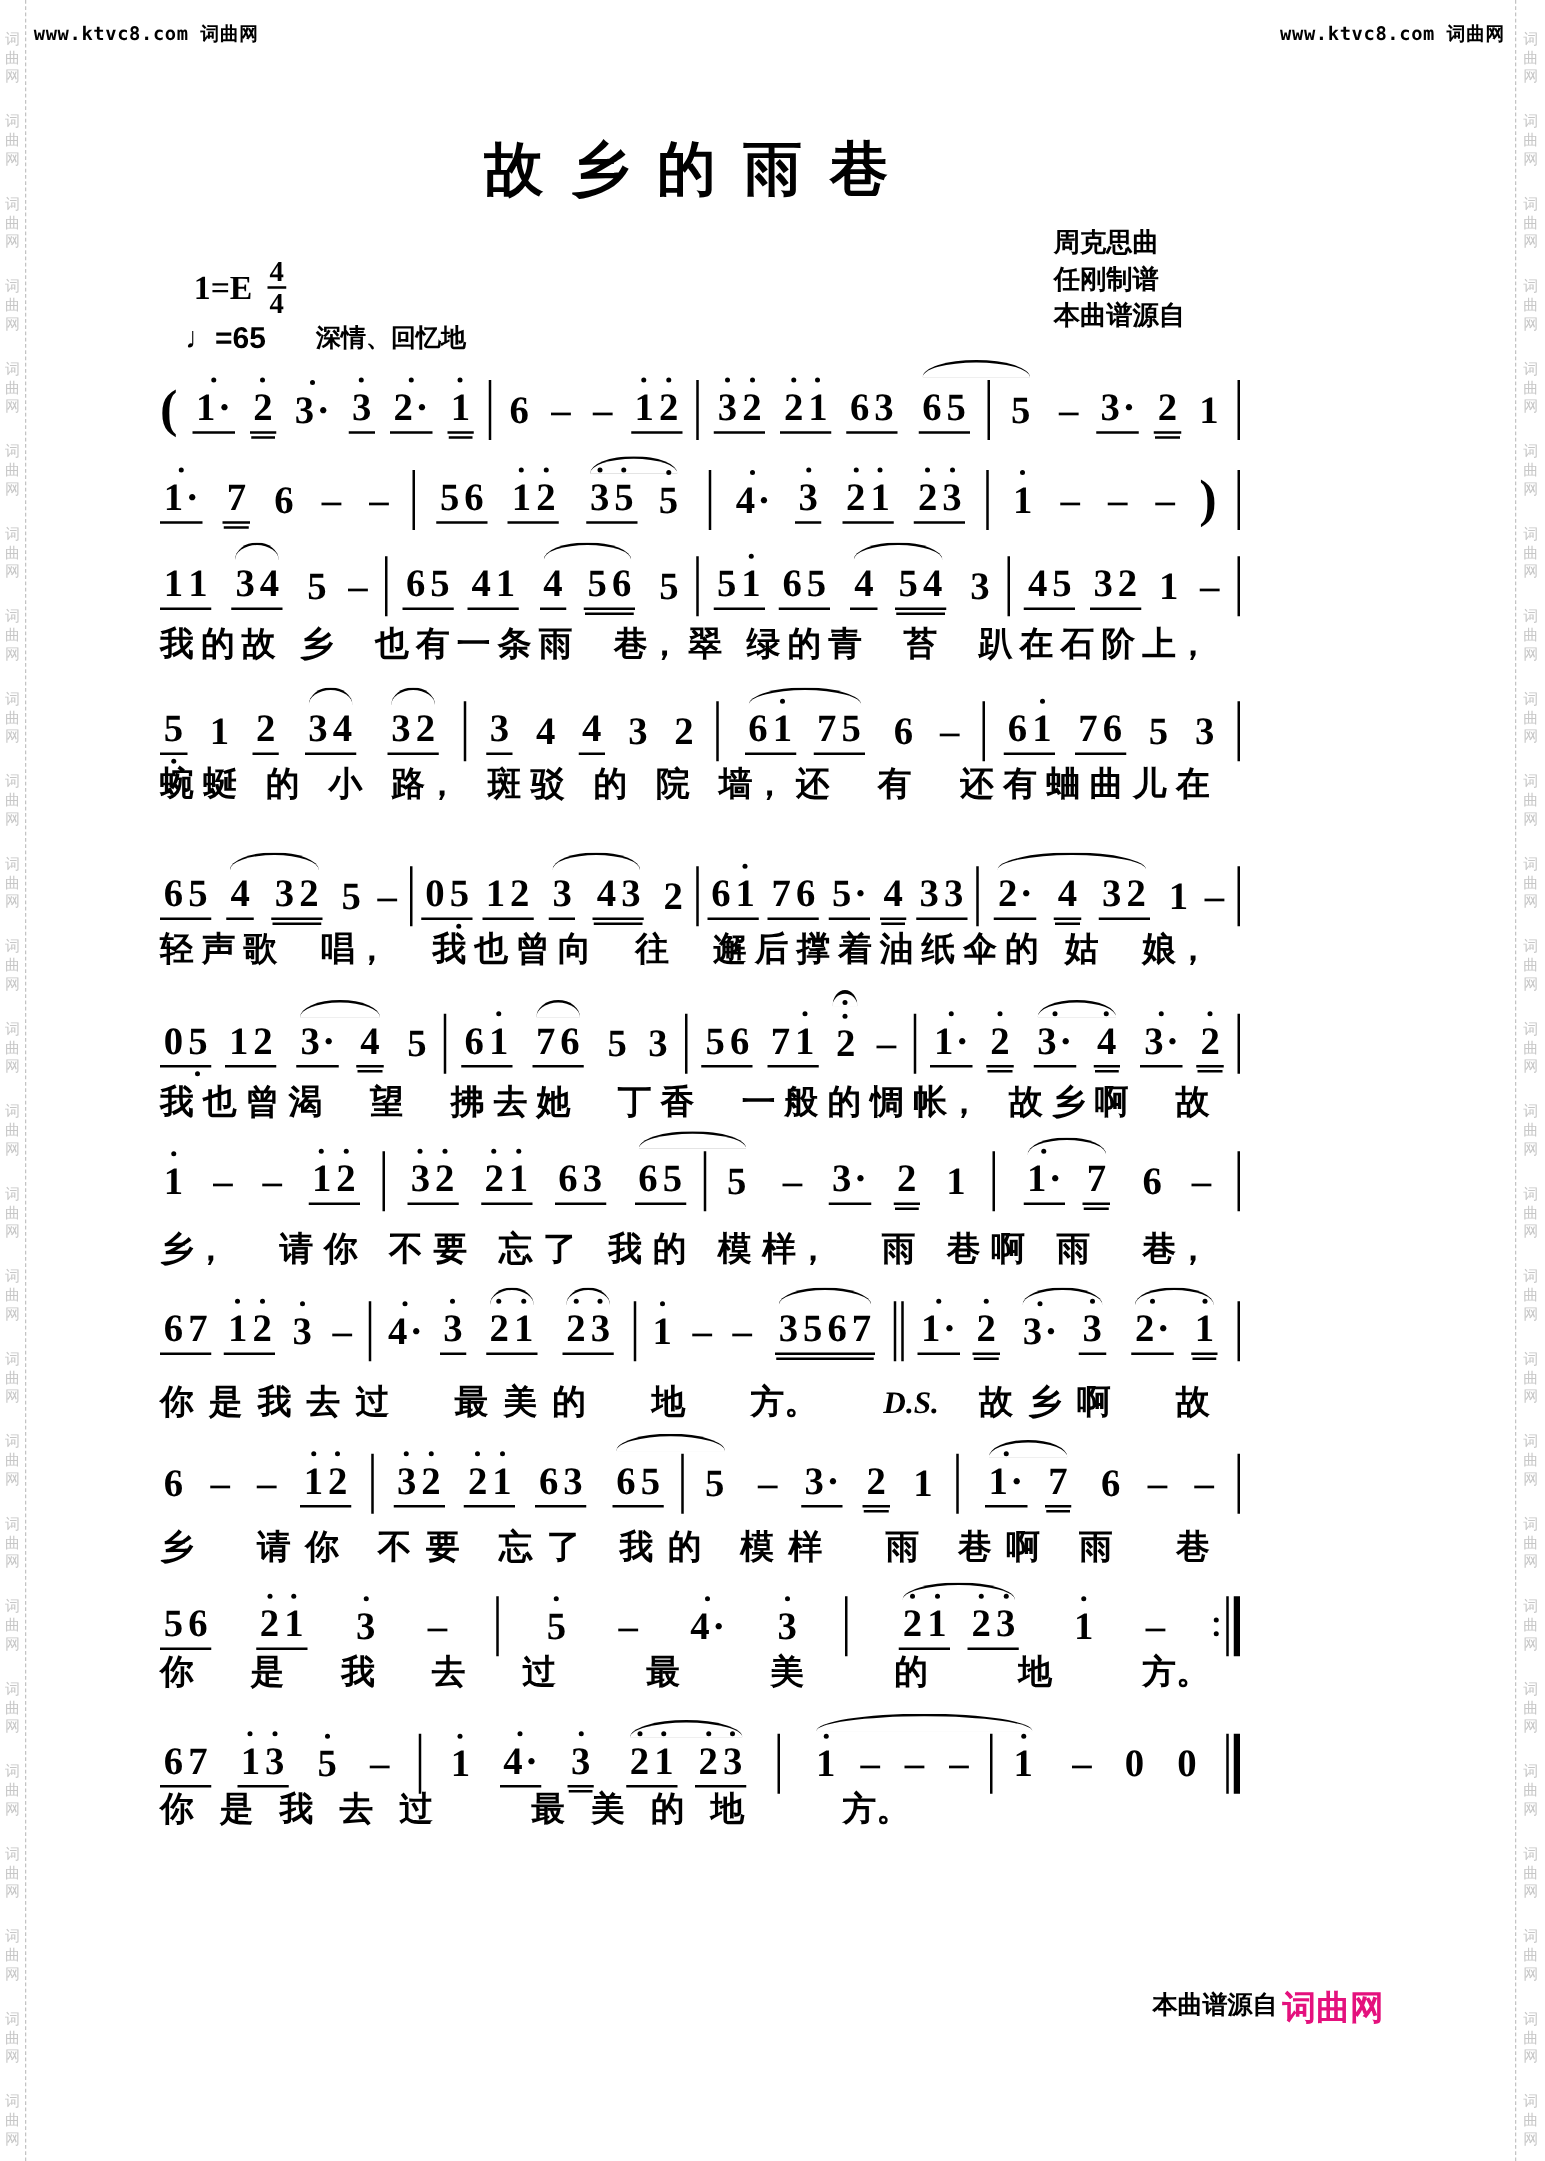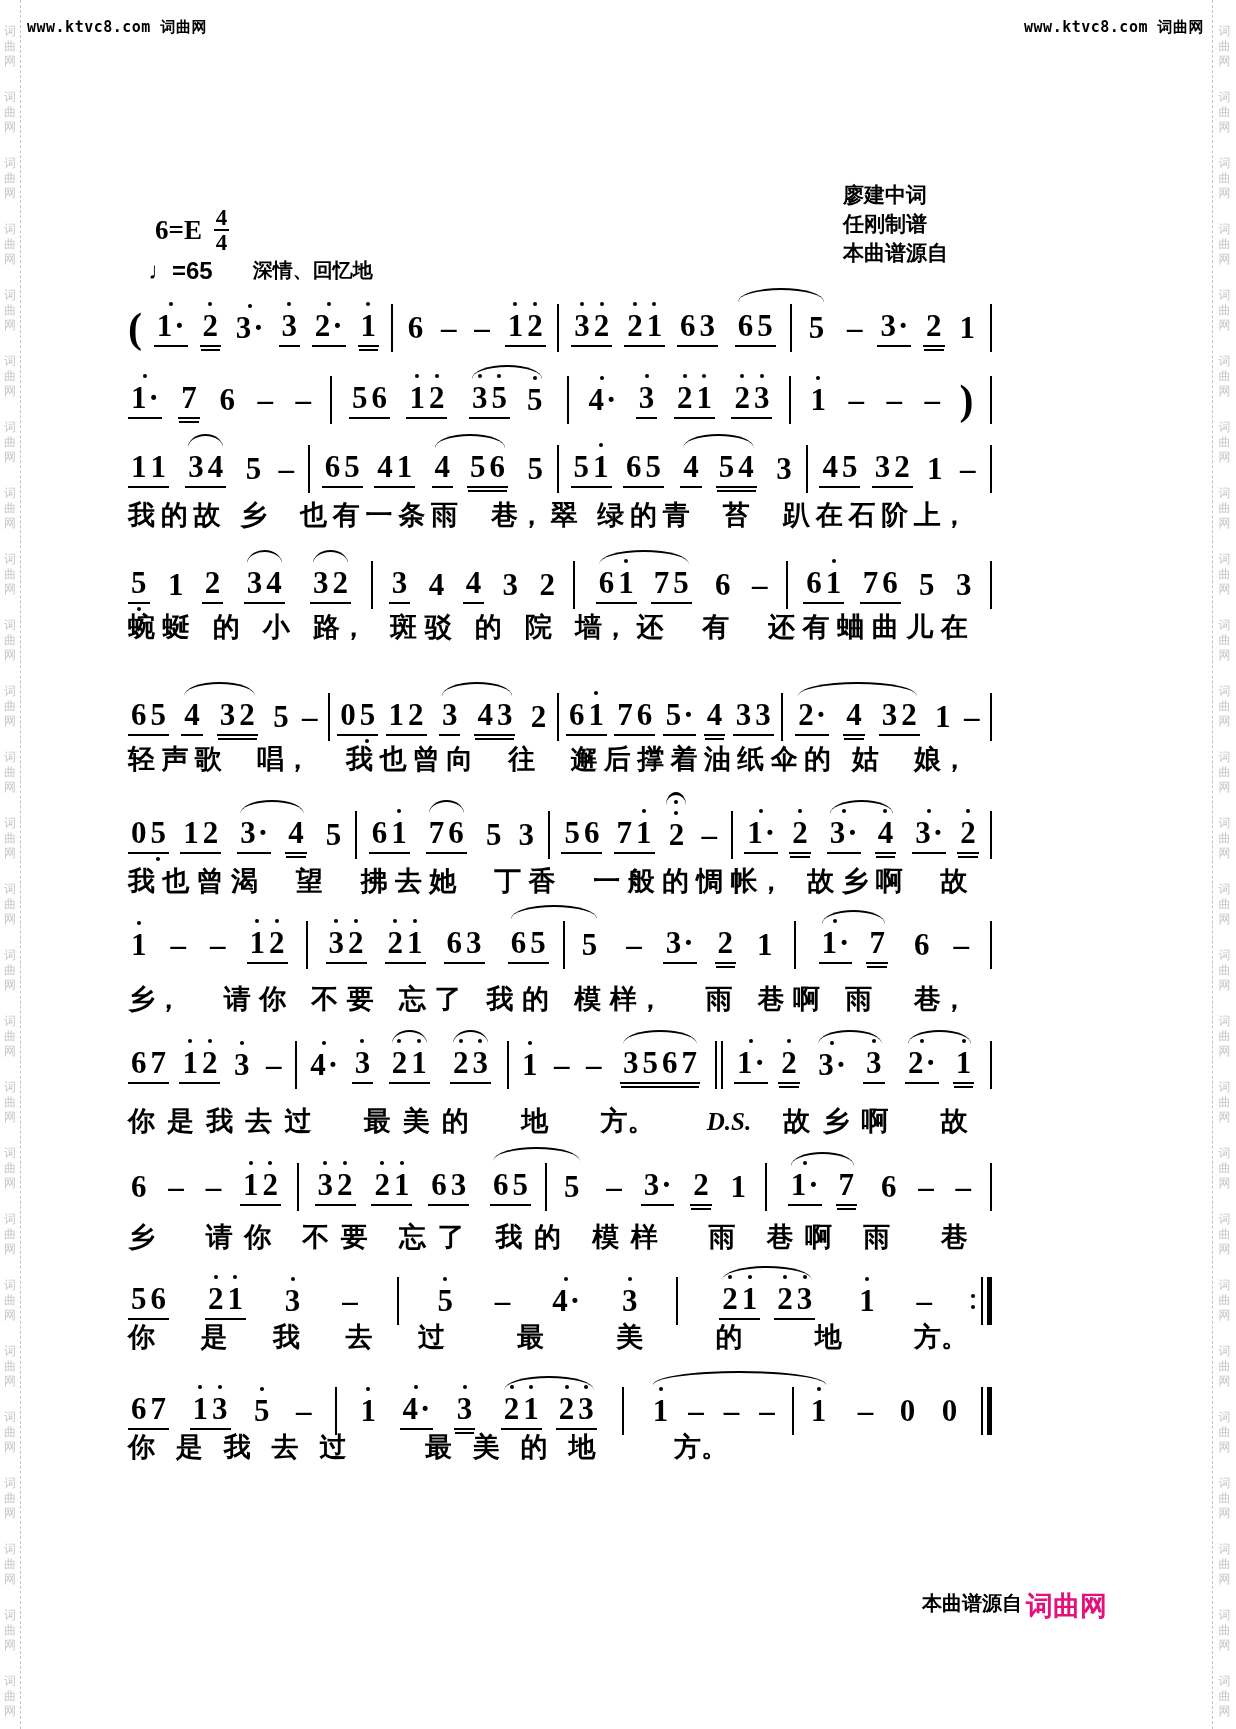--- a/index.html
+++ b/index.html
@@ -286,29 +286,30 @@
       <span>网</span>
       <div class="wm-gap"></div>
       <div class="wm-gap"></div>
       <div class="wm-gap"></div>
       <div class="wm-gap"></div>
     </div>
 
   <div class="hdr hdr-left">www.ktvc8.com 词曲网</div>
   <div class="hdr hdr-right">www.ktvc8.com 词曲网</div>
 
+  <div class="title">故乡的雨巷</div>
 
   <div class="credits">
-    <div>廖建中词</div>
+    <div>周克思曲</div>
     <div>任刚制谱</div>
     <div>本曲谱源自</div>
   </div>
 
   <div class="keysig">
-    <span>6=E</span>
+    <span>1=E</span>
     <span class="timesig">
       <span>4</span>
       <span class="tline"></span>
       <span>4</span>
     </span>
   </div>
 
   <div class="tempo">
     <span class="bpm">♩=65</span>
     <span>深情、回忆地</span>

